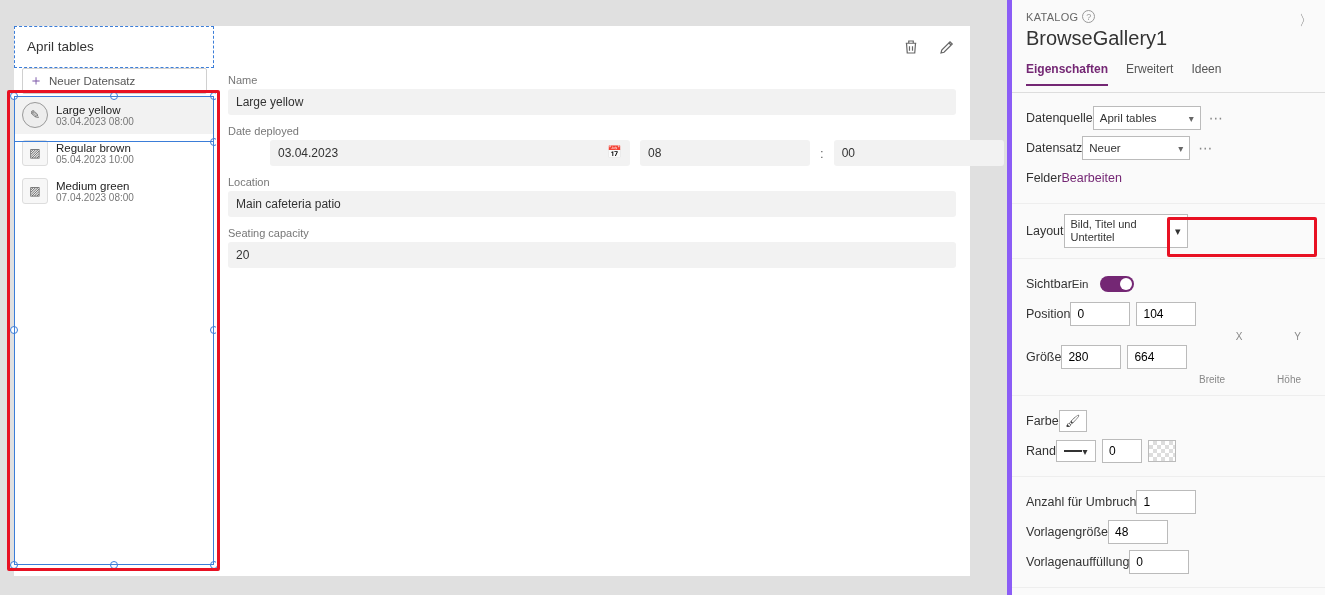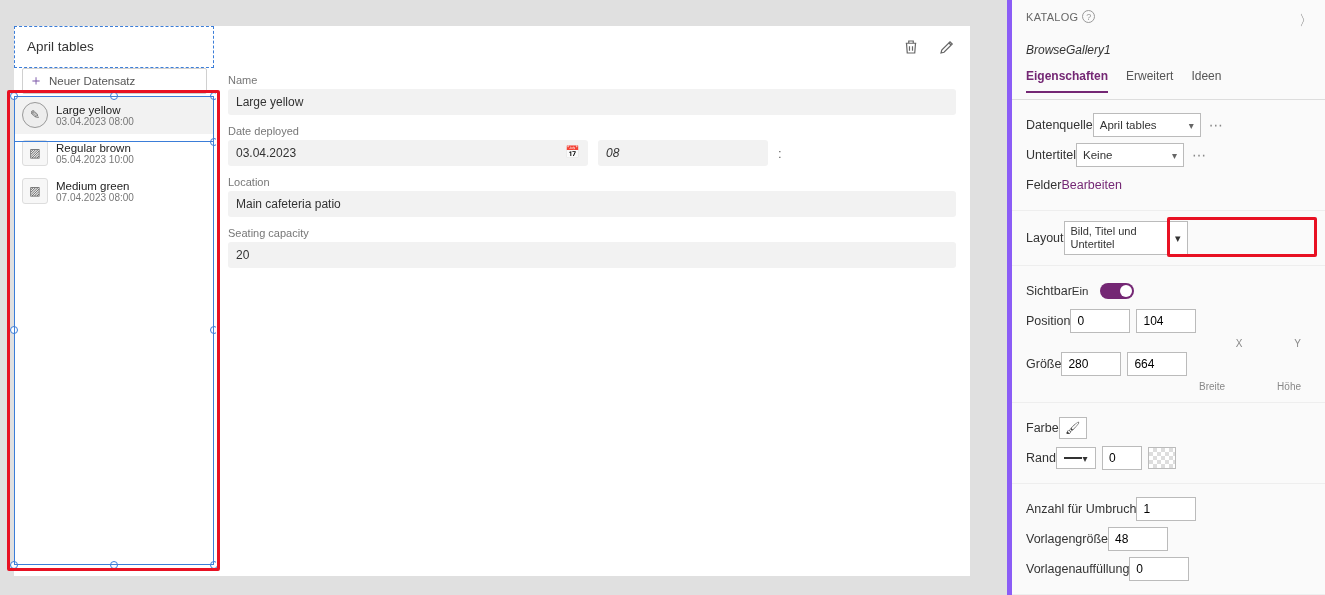--- a/index.html
+++ b/index.html
@@ -33,33 +33,33 @@
 
 
 .form-area { position: absolute; left: 216px; top: 26px; width: 752px; height: 540px; background: #fff; }
 .form-toolbar { position: absolute; right: 12px; top: 12px; display: flex; gap: 18px; }
 .form-toolbar .icon { width: 18px; height: 18px; color: #555; cursor: pointer; }
 .form-body { position: absolute; left: 12px; top: 48px; right: 12px; }
 .field { margin-bottom: 10px; }
 .field-label { font-size: 11px; color: #777; margin-bottom: 3px; }
 .field-input { width: 100%; height: 26px; background: #f2f2f2; border: none; border-radius: 3px; padding: 0 8px; font-size: 12px; color: #333; }
 .date-row { display: flex; gap: 10px; align-items: center; }
-.date-row .date-box { flex: 0 0 360px; position: relative; }
+.date-row .date-box { flex: 0 0 360px; position: relative; margin-left: 42px; }
 .date-row .date-box .cal-icon { position: absolute; right: 8px; top: 5px; font-size: 12px; color: #888; }
-.date-row .hh { flex: 0 0 170px; font-style: italic; }
+.date-row .hh { flex: 0 0 170px; }
 .date-row .colon { color: #666; font-size: 13px; }
 .date-row .mm { flex: 0 0 170px; }
 
 
 .props { position: absolute; right: 0; top: 0; width: 318px; height: 595px; background: #fafafa; border-left: 5px solid #8b5cf6; font-size: 12.5px; color: #333; overflow: hidden; }
 .props-head { padding: 10px 14px 2px 14px; }
 .props-head .cat { font-size: 11px; color: #666; letter-spacing: 0.3px; display: flex; align-items: center; gap: 4px; }
 .props-head .cat .q { width: 13px; height: 13px; border: 1px solid #999; border-radius: 50%; font-size: 9px; display: inline-flex; align-items: center; justify-content: center; color: #999; }
 .props-head .close-chevron { position: absolute; right: 12px; top: 12px; color: #888; font-size: 14px; }
-.props-head .name { font-size: 12px; color: #333; margin-top: 20px; font-style: italic; }
+.props-head .name { font-size: 20px; color: #333; margin-top: 4px; }
 .tabs { display: flex; gap: 18px; padding: 10px 14px 6px 14px; border-bottom: 1px solid #ddd; }
 .tab { font-size: 12px; color: #555; padding-bottom: 8px; cursor: pointer; }
 .tab.active { color: #742774; border-bottom: 2px solid #742774; font-weight: 600; }
 .prop-section { padding: 10px 14px; border-bottom: 1px solid #eee; }
 .prop-row { display: flex; align-items: center; justify-content: flex-start; min-height: 30px; font-size: 12.5px; }
 .prop-row .label { color: #333; }
 .prop-row .ctrl { display: flex; align-items: center; gap: 6px; }
 .dropdown { width: 108px; height: 24px; border: 1px solid #bbb; background: #fff; padding: 0 6px; font-size: 11.5px; display: flex; align-items: center; justify-content: space-between; }
 .dropdown .chev { font-size: 10px; color: #666; }
 .dots { color: #888; font-size: 14px; padding: 0 2px; }
@@ -149,20 +149,21 @@
       </div>
       <div class="field">
         <div class="field-label">Date deployed</div>
         <div class="date-row">
           <div class="date-box">
             <input class="field-input" value="03.04.2023" style="">
             <span class="cal-icon">📅</span>
           </div>
           <input class="field-input hh" value="08" style="">
           <span class="colon">:</span>
+          <input class="field-input mm" value="00" style="">
         </div>
       </div>
       <div class="field">
         <div class="field-label">Location</div>
         <input class="field-input" value="Main cafeteria patio" style="">
       </div>
       <div class="field">
         <div class="field-label">Seating capacity</div>
         <input class="field-input" value="20" style="">
       </div>
@@ -190,24 +191,24 @@
       <span class="label">Datenquelle</span>
       <div class="ctrl">
         <div class="dropdown">
           <span>April tables</span>
           <span class="chev">▾</span>
         </div>
         <span class="dots">⋯</span>
       </div>
     </div>
     <div class="prop-row">
-      <span class="label">Untertitel</span>
+      <span class="label">Datensatz</span>
       <div class="ctrl">
         <div class="dropdown">
-          <span>Keine</span>
+          <span>Neuer</span>
           <span class="chev">▾</span>
         </div>
         <span class="dots">⋯</span>
       </div>
     </div>
     <div class="prop-row">
       <span class="label">Felder</span>
       <span class="link-edit">Bearbeiten</span>
     </div>
   </div>

